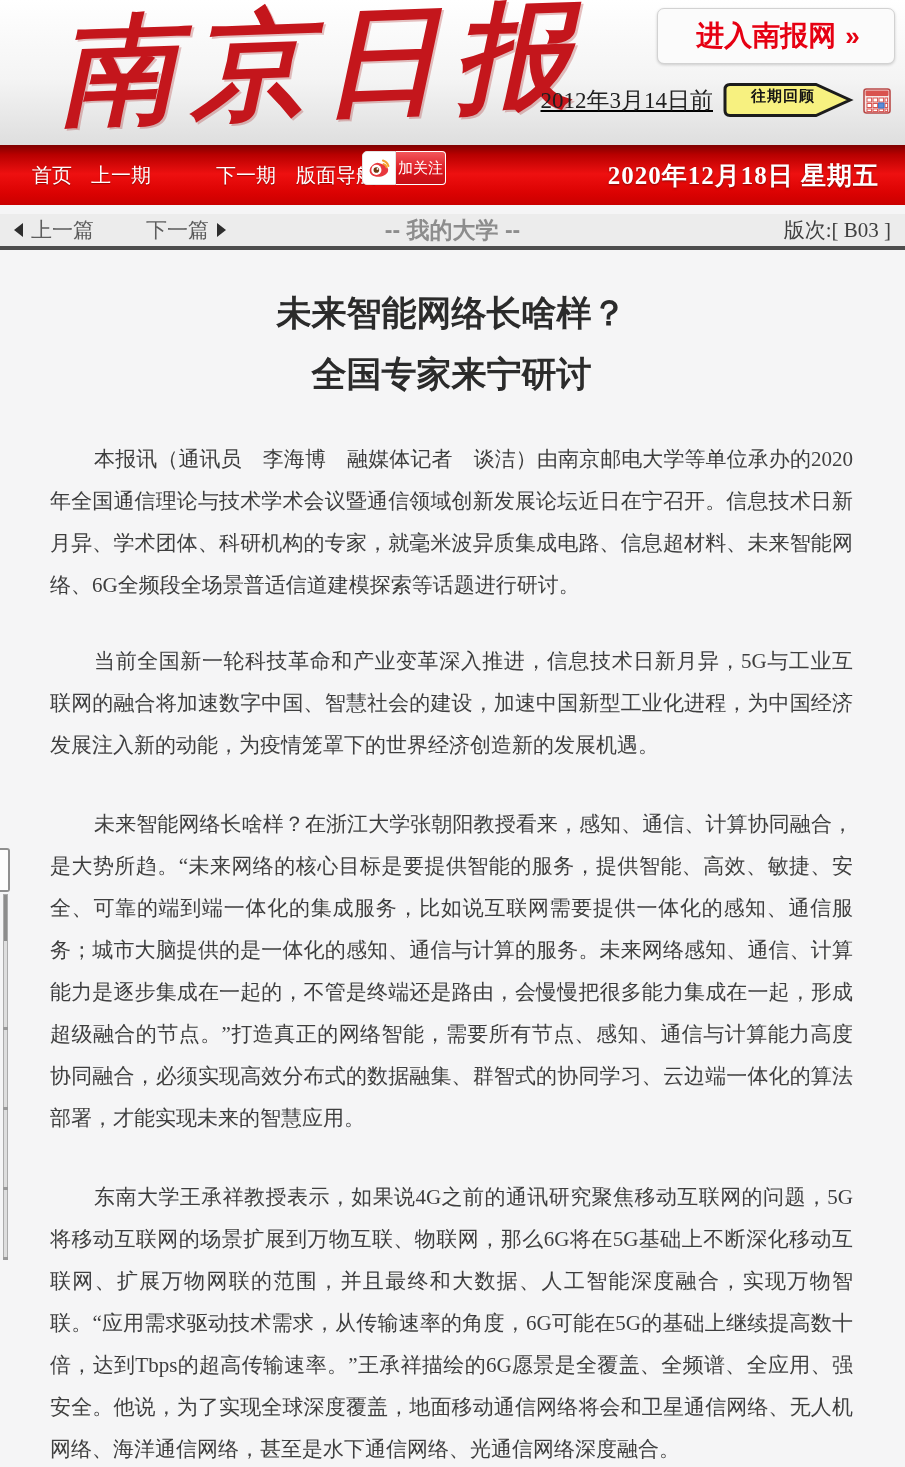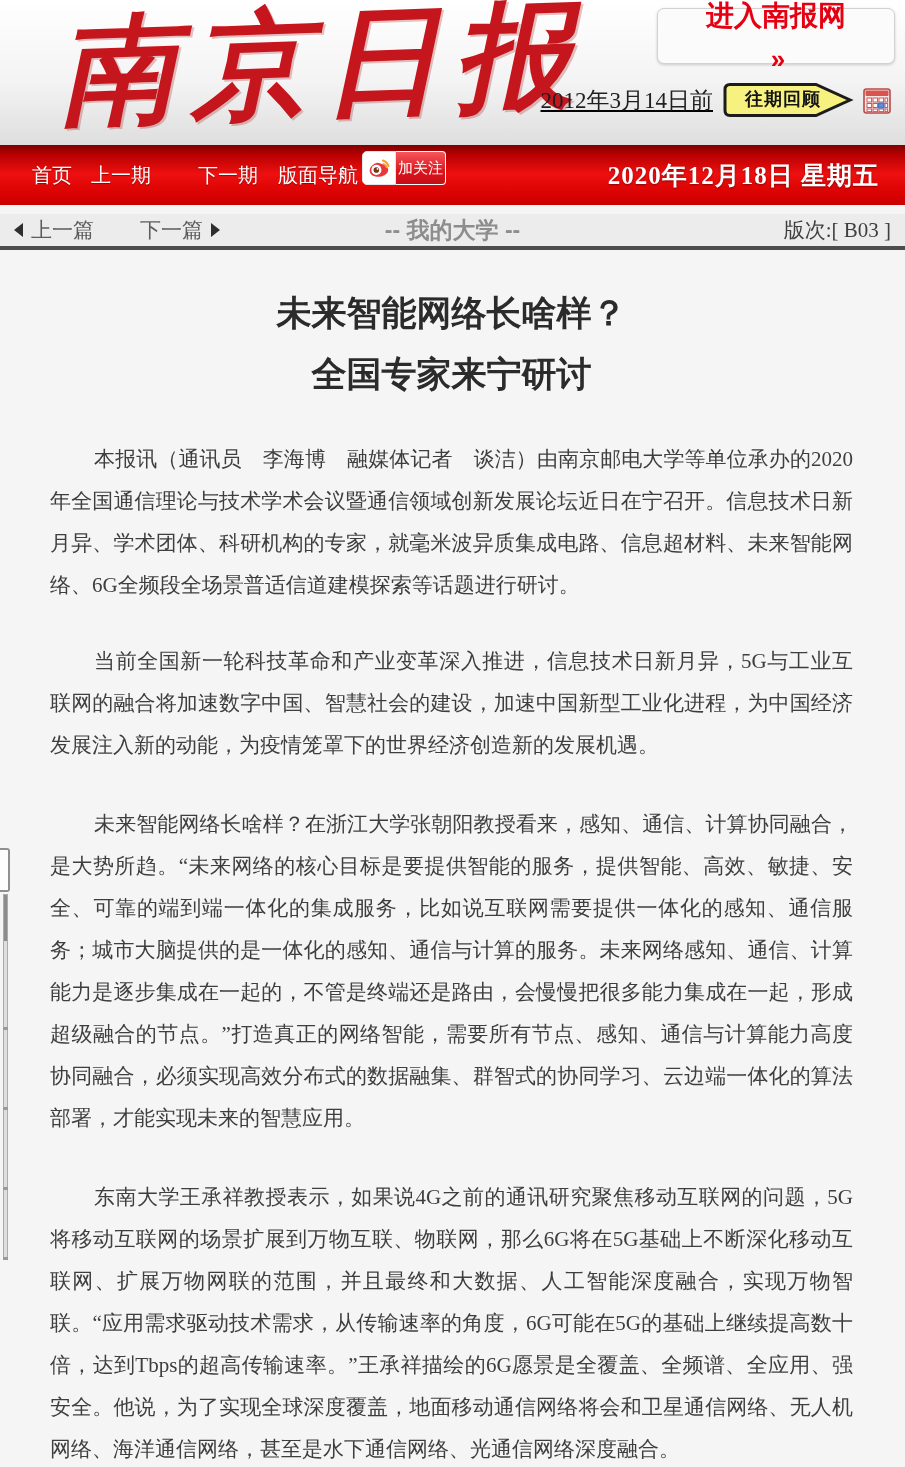--- a/index.html
+++ b/index.html
@@ -26,50 +26,49 @@
   .enter-btn {
     position:absolute; right:10px; top:8px;
     width:238px; height:56px;
     background:#fbfbfb;
     border:1px solid #d2d2d2; border-radius:7px;
     box-shadow:0 1px 3px rgba(0,0,0,.18);
     display:flex; align-items:center; justify-content:center; gap:9px;
     font-family:"Liberation Sans","DejaVu Sans",sans-serif;
     font-weight:bold; font-size:28px; color:#e60012; cursor:pointer;
     text-decoration:none;
-    flex-direction:column;
   }
   .enter-btn .arrows { font-size:26px; letter-spacing:-4px; }
   .archive-row {
     position:absolute; right:14px; top:82px;
     display:flex; align-items:center; gap:9px; height:36px;text-decoration:underline;
   }
   .archive-date { font-size:23px; color:#1f1f1f; }
   .review-btn { position:relative; width:132px; height:36px; display:block; cursor:pointer; }
   .review-btn svg { position:absolute; left:0; top:0; }
   .review-label {
     position:absolute; left:13px; top:5px; width:96px; text-align:center;
     font-family:"Liberation Sans","DejaVu Sans",sans-serif;
-    font-weight:bold; font-size:18px; color:#141414; letter-spacing:1px;
+    font-weight:bold; font-size:15px; color:#141414; letter-spacing:1px;
   }
   .calendar-icon { width:28px; height:27px; display:inline-block; cursor:pointer; }
 
   
   .red-nav {
     position:relative; height:60px;
     background:linear-gradient(180deg,#7e0000 0%,#b80000 16%,#ee1010 48%,#db0202 80%,#ca0000 100%);
     display:flex; align-items:center;
   }
   .red-nav a.nav-link {
     color:#ffffff; text-decoration:none; font-size:20px;
     text-shadow:0 1px 1px rgba(90,0,0,.6); cursor:pointer; white-space:nowrap;
   }
   .nav-link.n1 { margin-left:32px; }
   .nav-link.n2 { margin-left:19px; }
-  .nav-link.n3 { margin-left:47px; }
+  .nav-link.n3 { margin-left:65px; }
   .nav-link.n4 { margin-left:20px; }
   .weibo-widget { position:absolute; left:362px; top:6px; height:34px; display:flex; cursor:pointer; }
   .weibo-iconbox {
     width:34px; height:34px; background:#ffffff;
     border:1px solid #e3e3e3; border-radius:5px 0 0 5px;
     display:flex; align-items:center; justify-content:center;
   }
   .follow-btn {
     height:34px; width:50px;
     background:linear-gradient(180deg,#f3575c 0%,#da151c 60%,#c50f16 100%);
@@ -85,21 +84,21 @@
   }
 
   
   .sub-nav {
     position:relative; margin-top:9px; height:36px;
     background:#ececec; border-bottom:4px solid #4d4d4d;
     display:flex; align-items:center; justify-content:space-between;
     padding:0 14px;
     font-size:21px; color:#5d5d5d;
   }
-  .sn-left { display:flex; align-items:center; gap:16px; }
+  .sn-left { display:flex; align-items:center; gap:22px; }
   .sn-link { display:flex; align-items:center; gap:8px; color:#5d5d5d; text-decoration:none; cursor:pointer; }
   .sn-link.next { margin-left:30px; }
   .tri-left  { width:0; height:0; border-top:7px solid transparent; border-bottom:7px solid transparent; border-right:9px solid #2e2e2e; }
   .tri-right { width:0; height:0; border-top:7px solid transparent; border-bottom:7px solid transparent; border-left:9px solid #2e2e2e; }
   .sn-center {
     position:absolute; left:0; right:0; text-align:center;
     font-family:"Liberation Sans","DejaVu Sans",sans-serif;
     font-weight:bold; font-size:23px; color:#8d8d8d; pointer-events:none;
   }
   .sn-right { font-size:21px; color:#3f3f3f; position:relative; z-index:1; }

